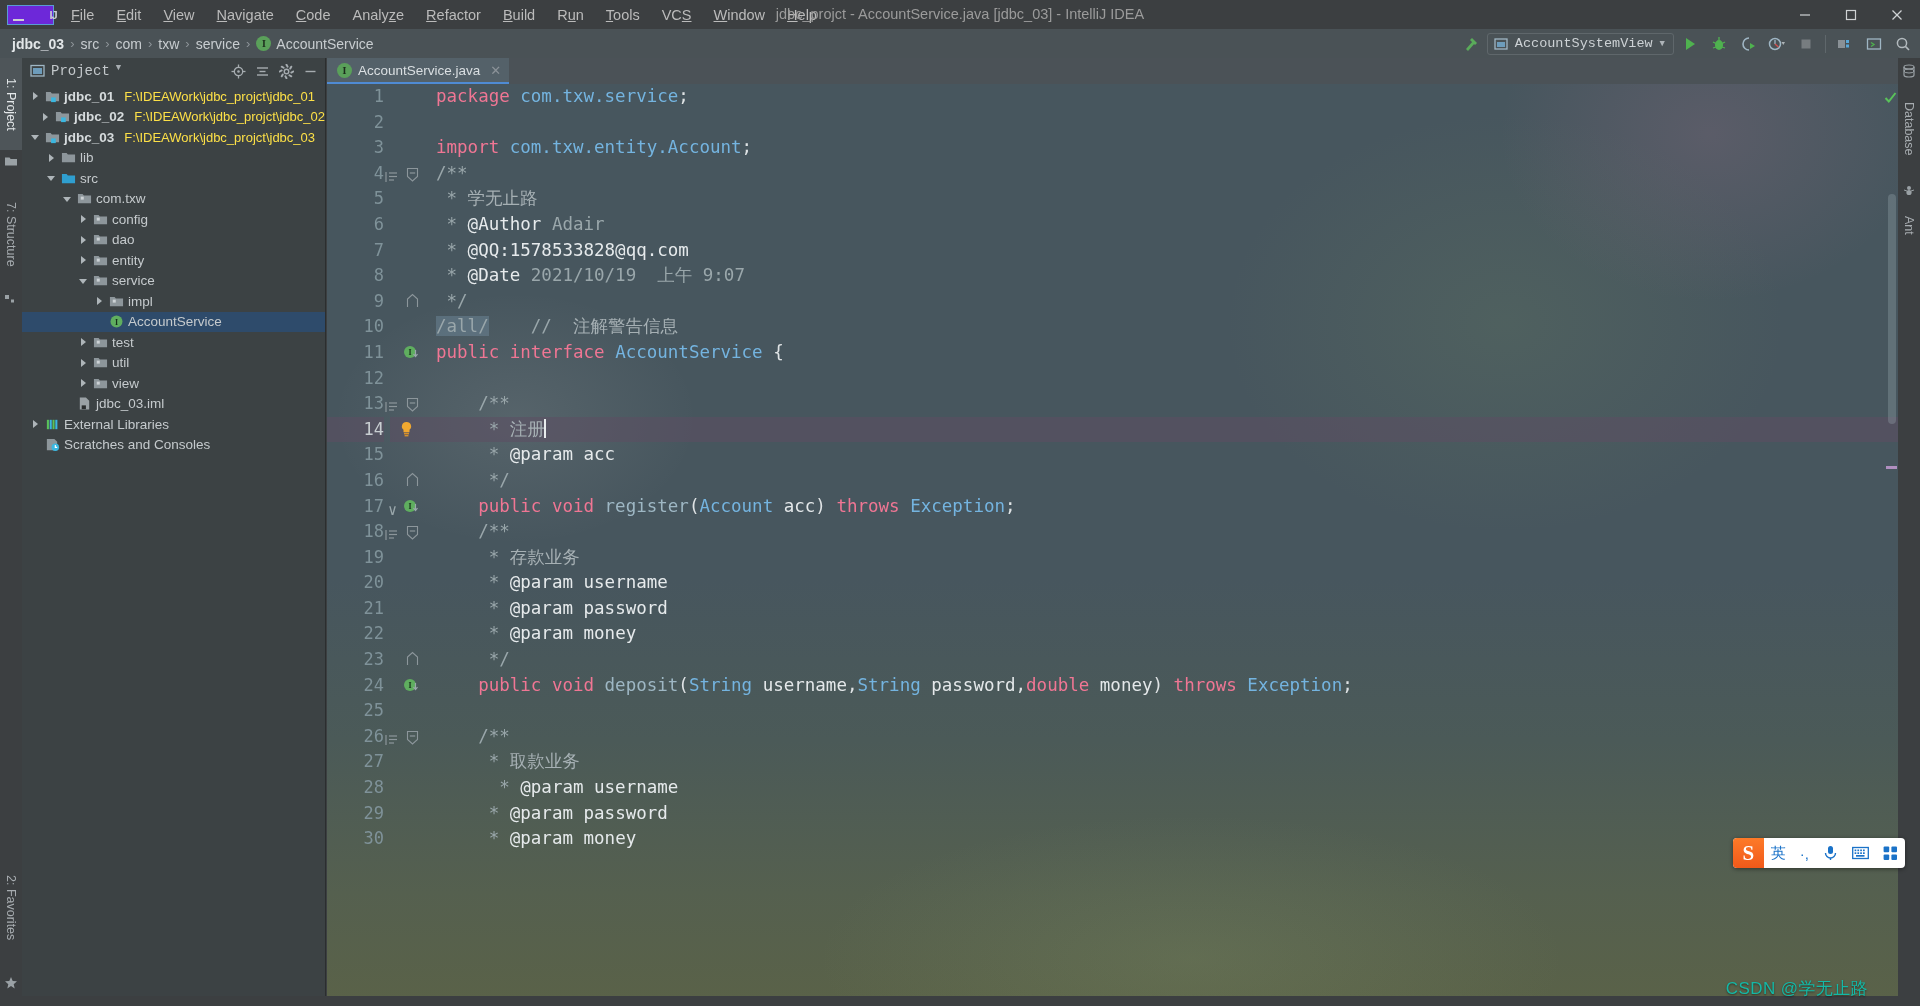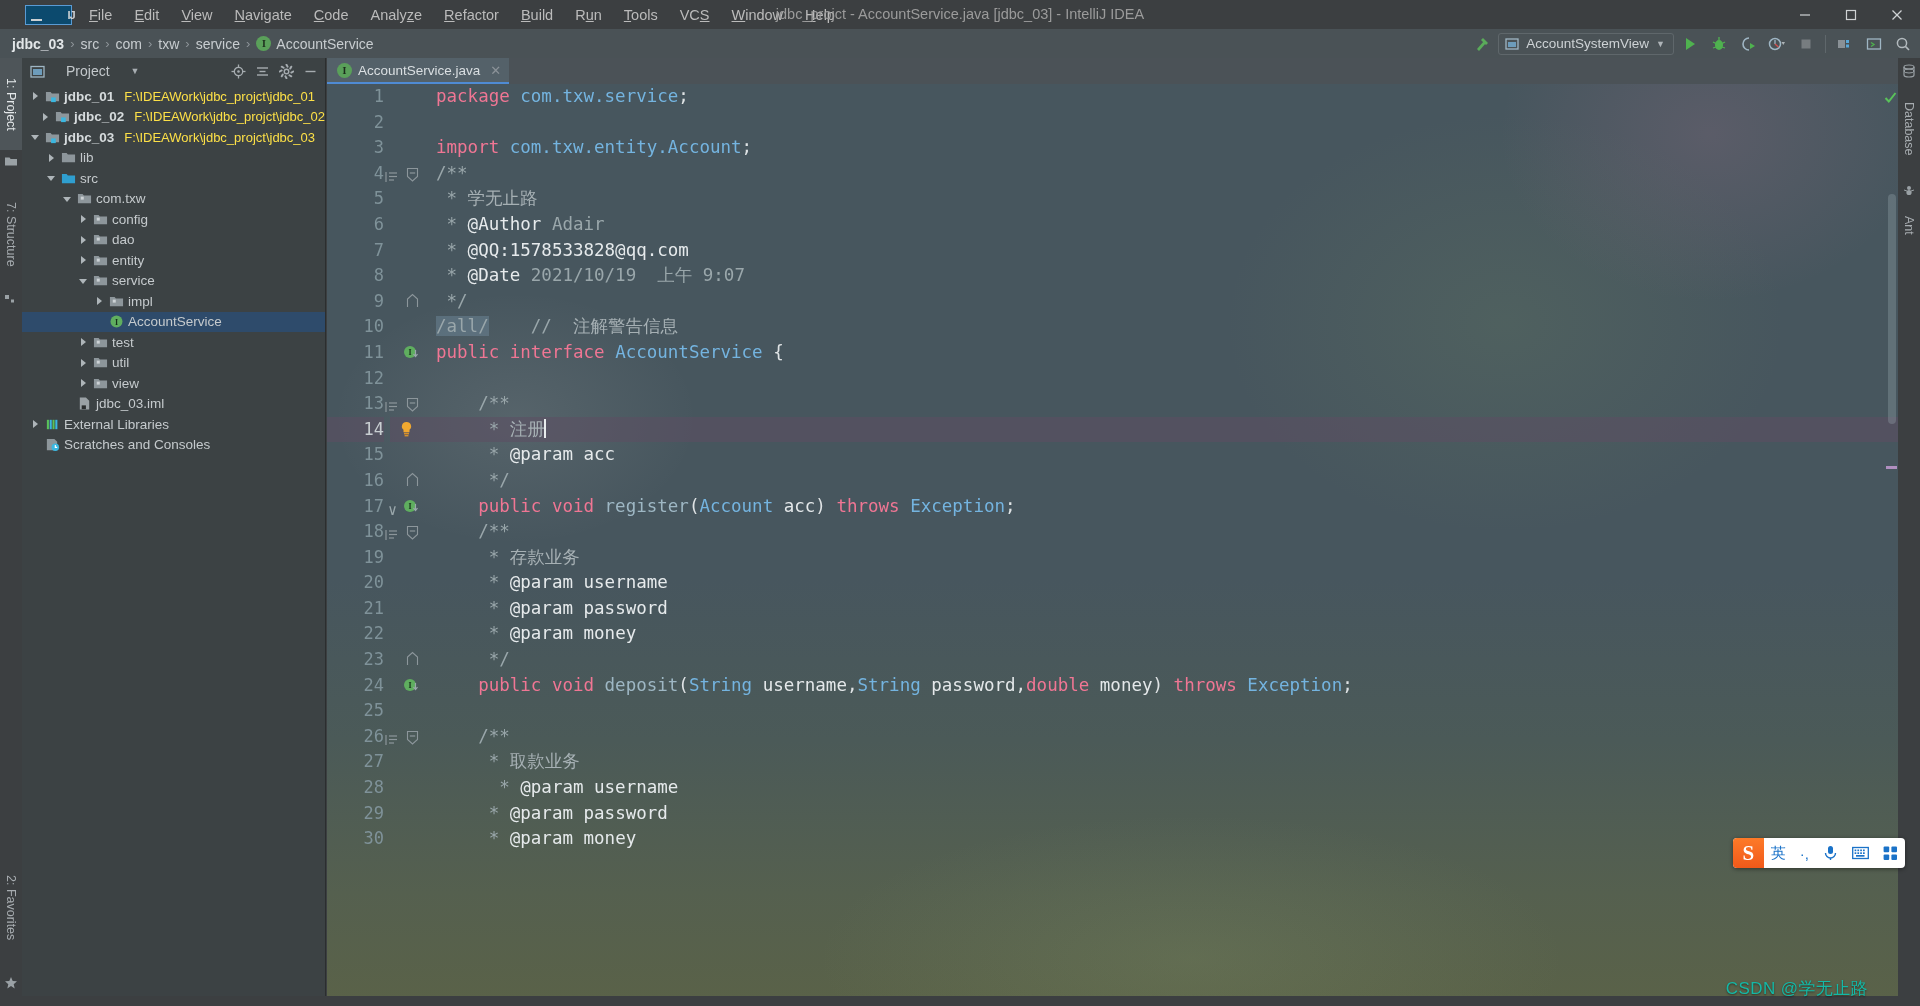--- a/index.html
+++ b/index.html
@@ -14,22 +14,22 @@
     position: relative; width: 1920px; height: 1006px;
     background: #3c3f41; overflow: hidden;
   }
 
   
   .titlebar {
     position: absolute; top: 0; left: 0; width: 1920px; height: 29px;
     background: #3c3f41; display: flex; align-items: center;
   }
   .ij-logo {
-    width: 22px; height: 20px; margin-left: 25px; margin-right: 6px;
-    border: 1px solid #5a9bd4; background: #0c4a6e;
+    width: 22px; height: 20px; margin-left: 7px; margin-right: 6px;
+    border: 1px solid #5a9bd4; background: #6d28d9;
     display: flex; align-items: center; justify-content: center;
     font-size: 11px; font-weight: bold; color: #ccd0d3;
     font-family: "Liberation Sans", sans-serif; letter-spacing: -1px;
     position: relative;
     padding-left: 45px;
   }
   .ij-logo span { display:block; line-height:8px; }
   .ij-logo .bar { position:absolute; bottom:3px; left:5px; width:11px; height:2px; background:#ccd0d3;}
   .menu { display: flex; align-items: center; gap: 0px; }
   .menu-item {
@@ -70,21 +70,21 @@
     font-family: "Liberation Serif", serif; font-weight: bold;
   }
 
   .navbar-right {
     position: absolute; right: 4px; top: 0; height: 29px;
     display: flex; align-items: center; gap: 3px;
   }
   .run-config {
     display: flex; align-items: center; gap: 7px;
     border: 1px solid #5f676b; border-radius: 3px;
-    padding: 2px 8px 2px 6px; height: 22px; font-size: 13.5px; color: #cdd2d5;
+    padding: 2px 8px 2px 6px; height: 22px; font-size: 13.5px; color: #cdd2d5; font-family: Liberation Mono, monospace;
   }
   .tb-icon {
     width: 26px; height: 24px; display: flex; align-items: center;
     justify-content: center;
   }
   .tb-sep { width: 1px; height: 18px; background: #5f676b; margin: 0 3px; }
 
   
   .left-strip {
     position: absolute; left: 0; top: 58px; width: 22px; bottom: 0;
@@ -108,21 +108,21 @@
 
   
   .project-panel {
     position: absolute; left: 22px; top: 58px; width: 304px; bottom: 0;
     background: #3c4244; border-right: 1px solid #2b2e2f;
   }
   .pp-header {
     height: 26px; display: flex; align-items: center; padding: 0 4px 0 8px;
     gap: 6px; color: #c3c8cb; font-size: 14px;
   }
-  .pp-header .ttl { display:flex; align-items:center; gap:21px; flex:1;}
+  .pp-header .ttl { display:flex; align-items:flex-start; gap:6px; flex:1;font-family:Liberation Mono, monospace;}
   .pp-actions { display: flex; align-items: center; gap: 2px; }
   .pp-act { width: 22px; height: 22px; display:flex; align-items:center; justify-content:center; }
 
   .tree { padding-top: 2px; font-size: 13.5px; color: #b5babd; }
   .trow {
     display: flex; align-items: center; height: 20.5px;
     padding-left: 4px; white-space: nowrap; gap: 4px;
   }
   .trow.selected { background: #2e4b6b; }
   .tarrow {

